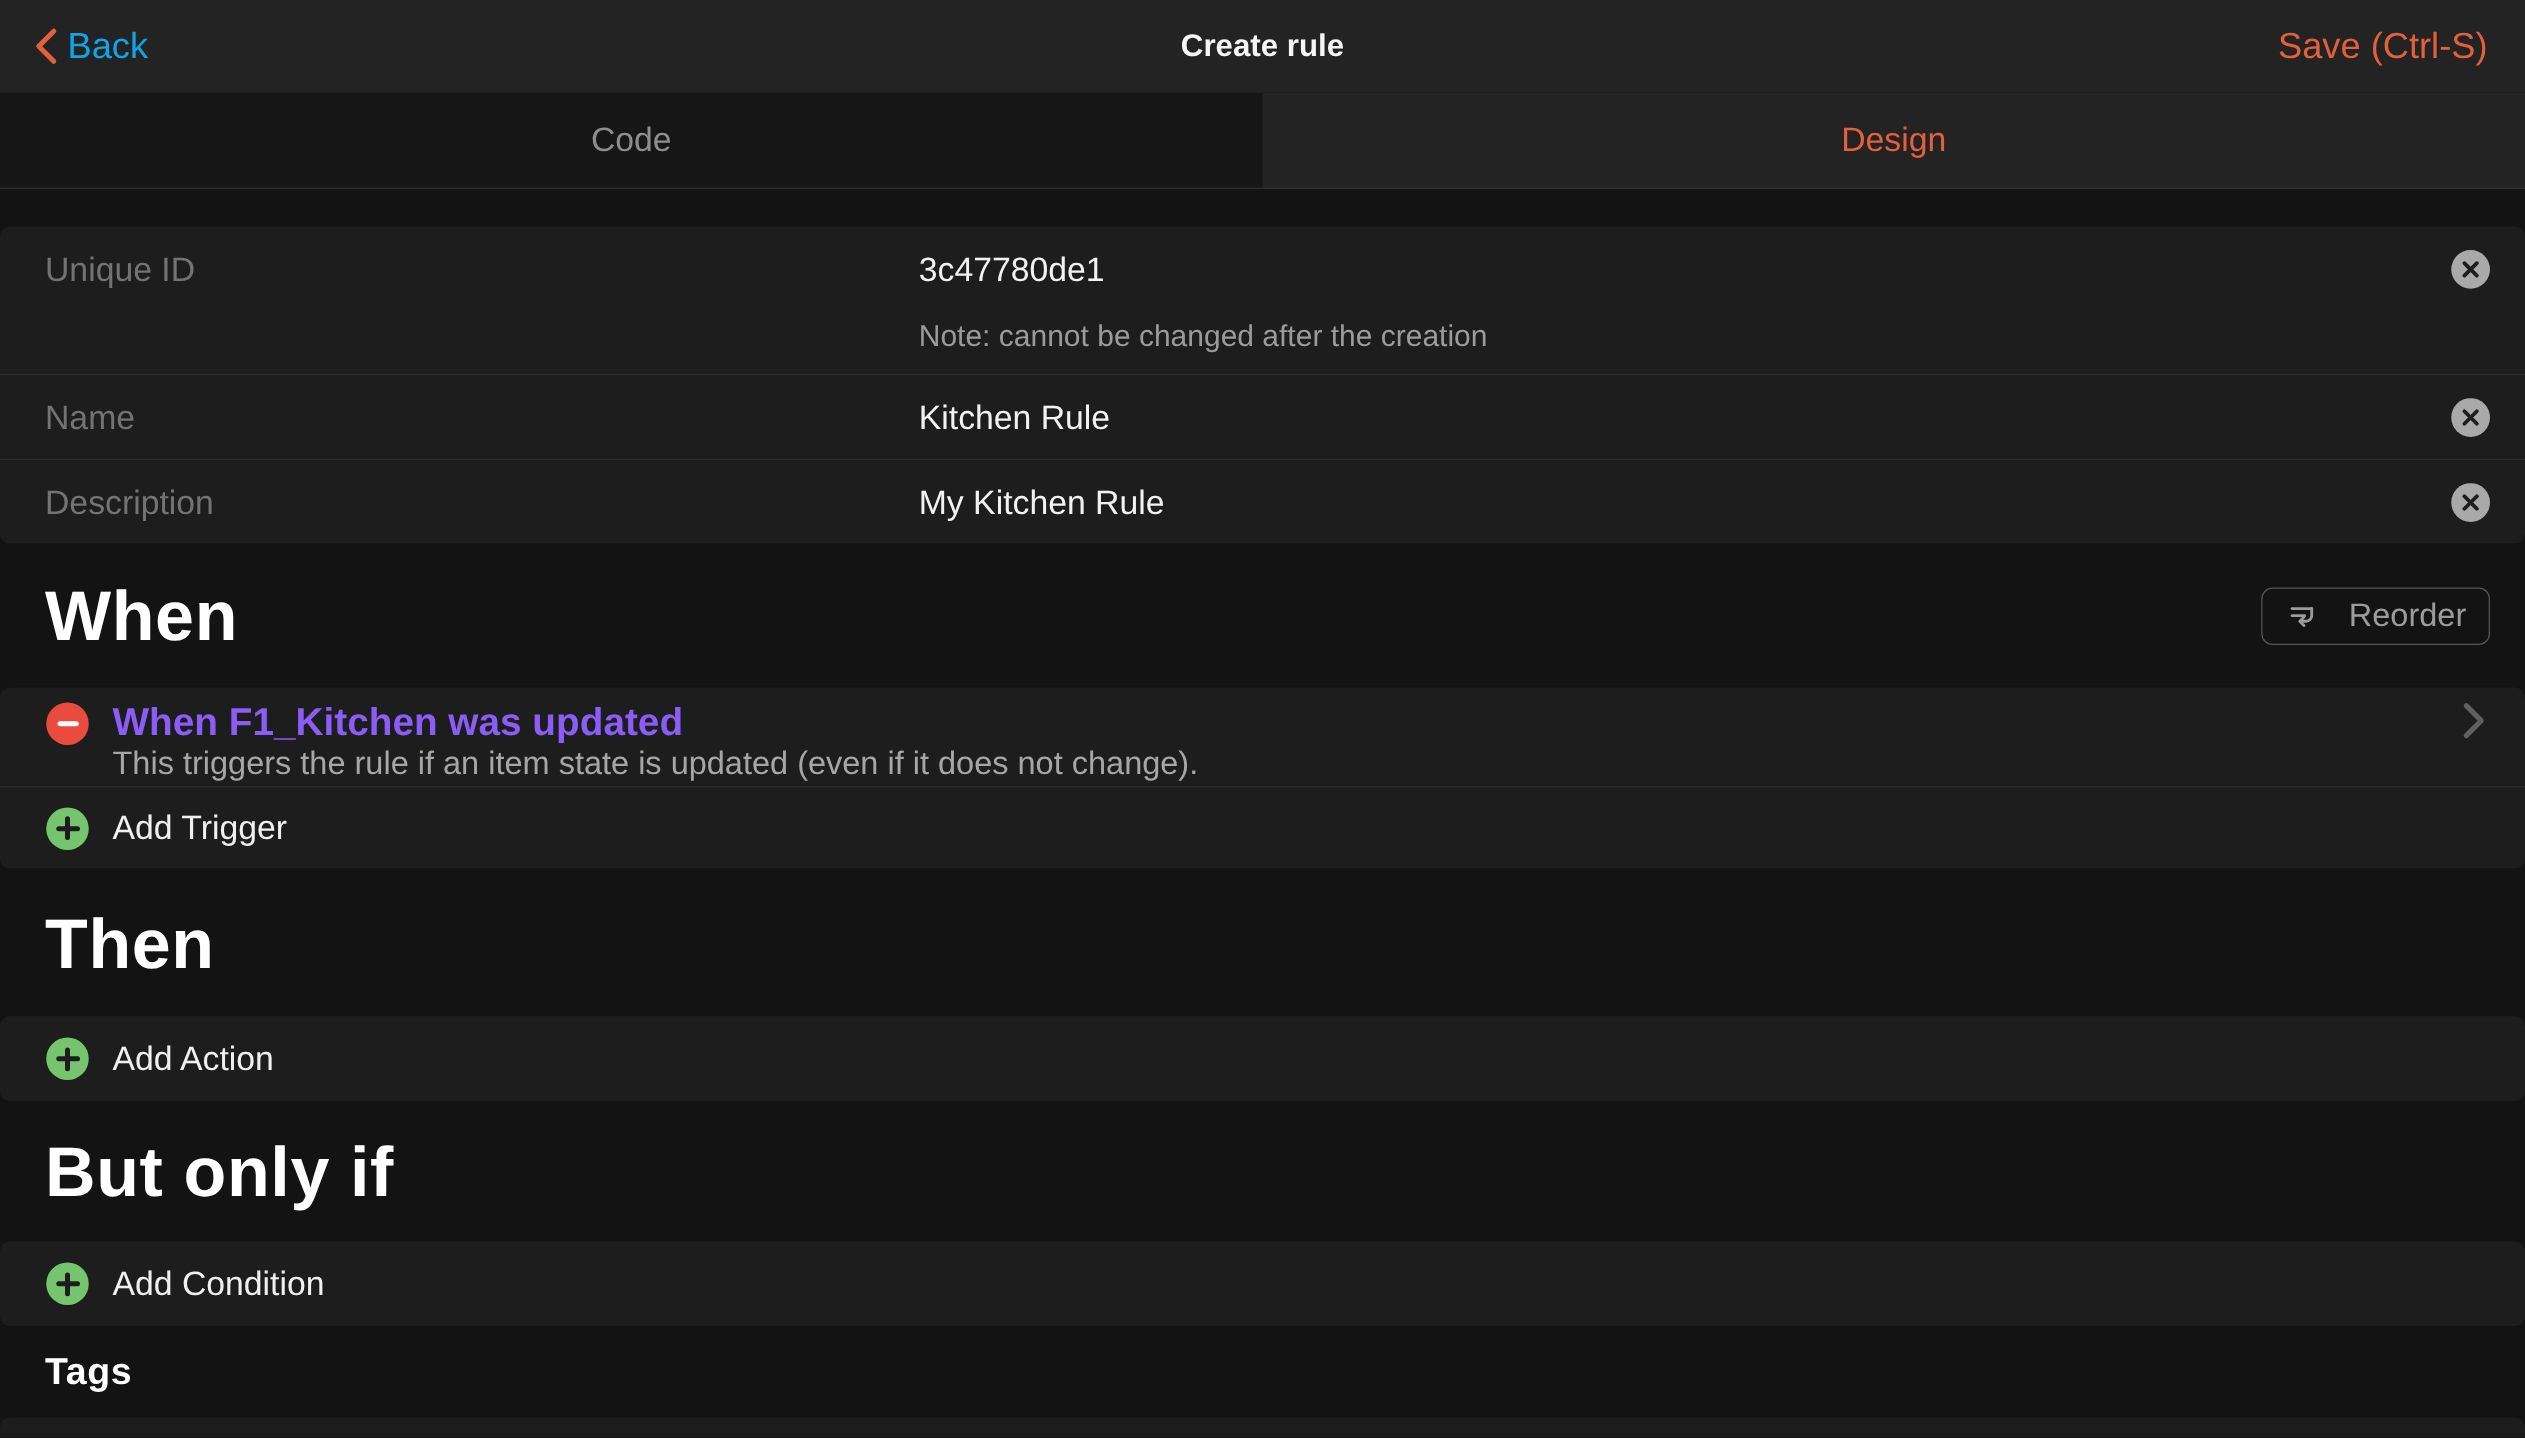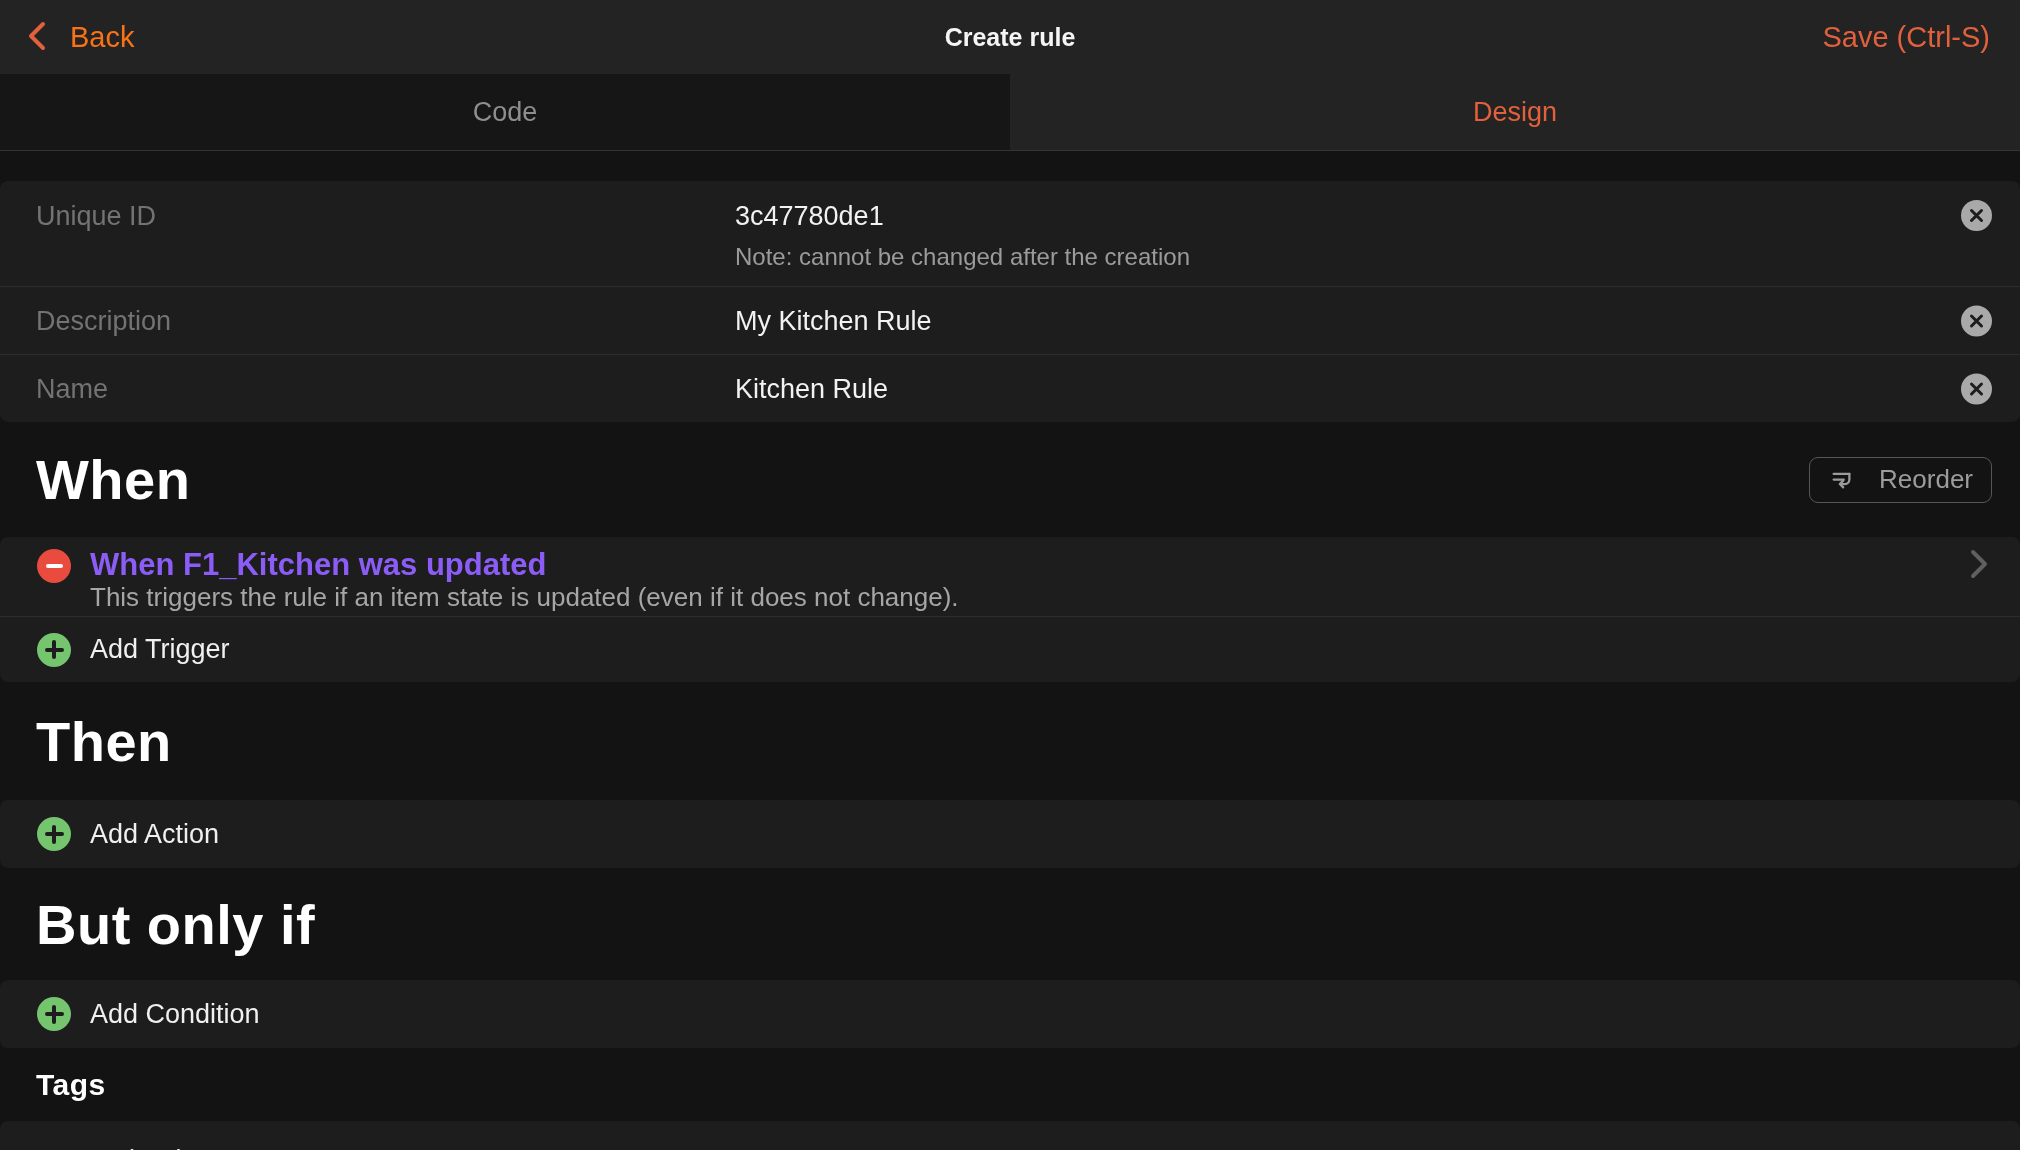--- a/index.html
+++ b/index.html
@@ -11,22 +11,22 @@
     overflow:hidden;
     position:relative;
   }
 
   
   .navbar {
     height:74px; background:#232323;
     display:flex; align-items:center; position:relative;
   }
   .back-btn {
-    position:absolute; left:26px; display:flex; gap:22px;
-    color:#f97316; font-size:29px; cursor:pointer;
+    position:absolute; left:26px; display:flex; align-items:center; gap:6px;
+    color:#0ea5e9; font-size:29px; cursor:pointer;
   }
   .nav-title {
     margin:0 auto; font-size:25px; font-weight:bold; color:#f5f5f5;
   }
   .save-btn {
     position:absolute; right:30px; color:#e2603c; font-size:29px; cursor:pointer;
   }
 
   
   .tabbar {
@@ -42,21 +42,21 @@
 
   .gap30 { height:30px; }
 
   
   .card { background:#1d1d1d; border-radius:8px; overflow:hidden; }
 
   .form-row { position:relative; display:flex; padding-left:36px; }
   .form-row + .form-row { border-top:1px solid #2d2d2d; }
   .row-label { width:699px; flex:none; font-size:27px; line-height:34px; color:#737373; }
   .row-value { font-size:27px; line-height:34px; color:#f2f2f2; }
-  .row-note  { font-size:24px; line-height:30px; color:#9b9b9b; margin-top:9px; }
+  .row-note  { font-size:24px; line-height:30px; color:#9b9b9b; margin-top:22px; }
 
   .row-tall   { min-height:99px; padding-top:18px; padding-bottom:14px; }
   .row-single { height:68px; align-items:center; }
 
   .clear-btn {
     position:absolute; right:28px; width:31px; height:31px; border-radius:50%;
     background:#a9a9a9; display:flex; align-items:center; justify-content:center;
     cursor:pointer;
   }
   .clear-btn svg { display:block; }
@@ -151,34 +151,34 @@
     <div class="clear-btn clear-top">
       <span style="display:flex;">
         <svg width="15" height="15" viewBox="0 0 15 15">
             <path d="M2.5 2.5 L12.5 12.5 M12.5 2.5 L2.5 12.5" stroke="#1d1d1d" stroke-width="3" stroke-linecap="round"></path>
           </svg>
       </span>
     </div>
   </div>
 
   <div class="form-row row-single">
-    <div class="row-label">Description</div>
-    <div class="row-value">My Kitchen Rule</div>
+    <div class="row-label">Name</div>
+    <div class="row-value">Kitchen Rule</div>
     <div class="clear-btn clear-center">
       <span style="display:flex;">
         <svg width="15" height="15" viewBox="0 0 15 15">
             <path d="M2.5 2.5 L12.5 12.5 M12.5 2.5 L2.5 12.5" stroke="#1d1d1d" stroke-width="3" stroke-linecap="round"></path>
           </svg>
       </span>
     </div>
   </div>
 
   <div class="form-row row-single">
-    <div class="row-label">Name</div>
-    <div class="row-value">Kitchen Rule</div>
+    <div class="row-label">Description</div>
+    <div class="row-value">My Kitchen Rule</div>
     <div class="clear-btn clear-center">
       <span style="display:flex;">
         <svg width="15" height="15" viewBox="0 0 15 15">
             <path d="M2.5 2.5 L12.5 12.5 M12.5 2.5 L2.5 12.5" stroke="#1d1d1d" stroke-width="3" stroke-linecap="round"></path>
           </svg>
       </span>
     </div>
   </div>
 
 </div>

